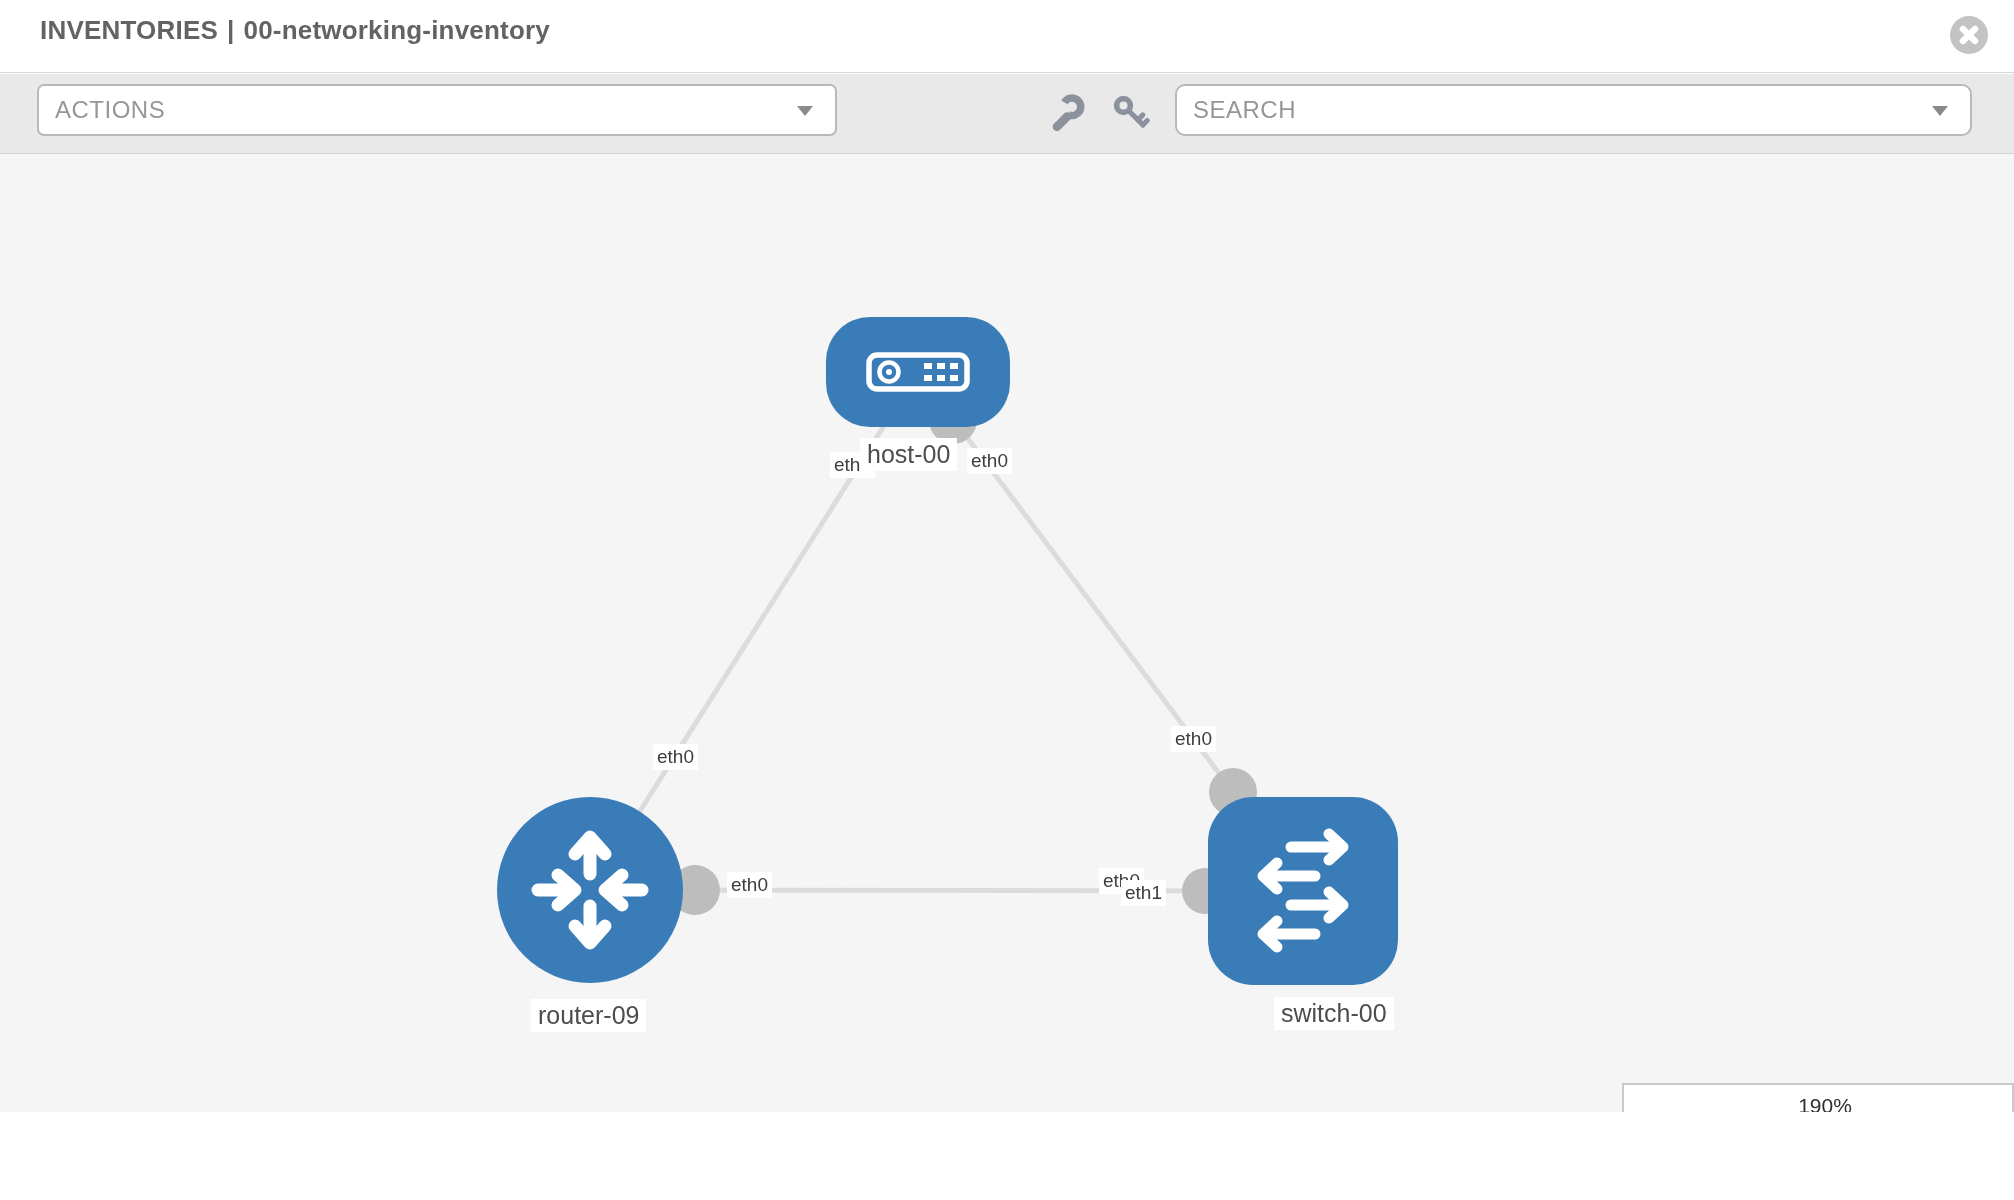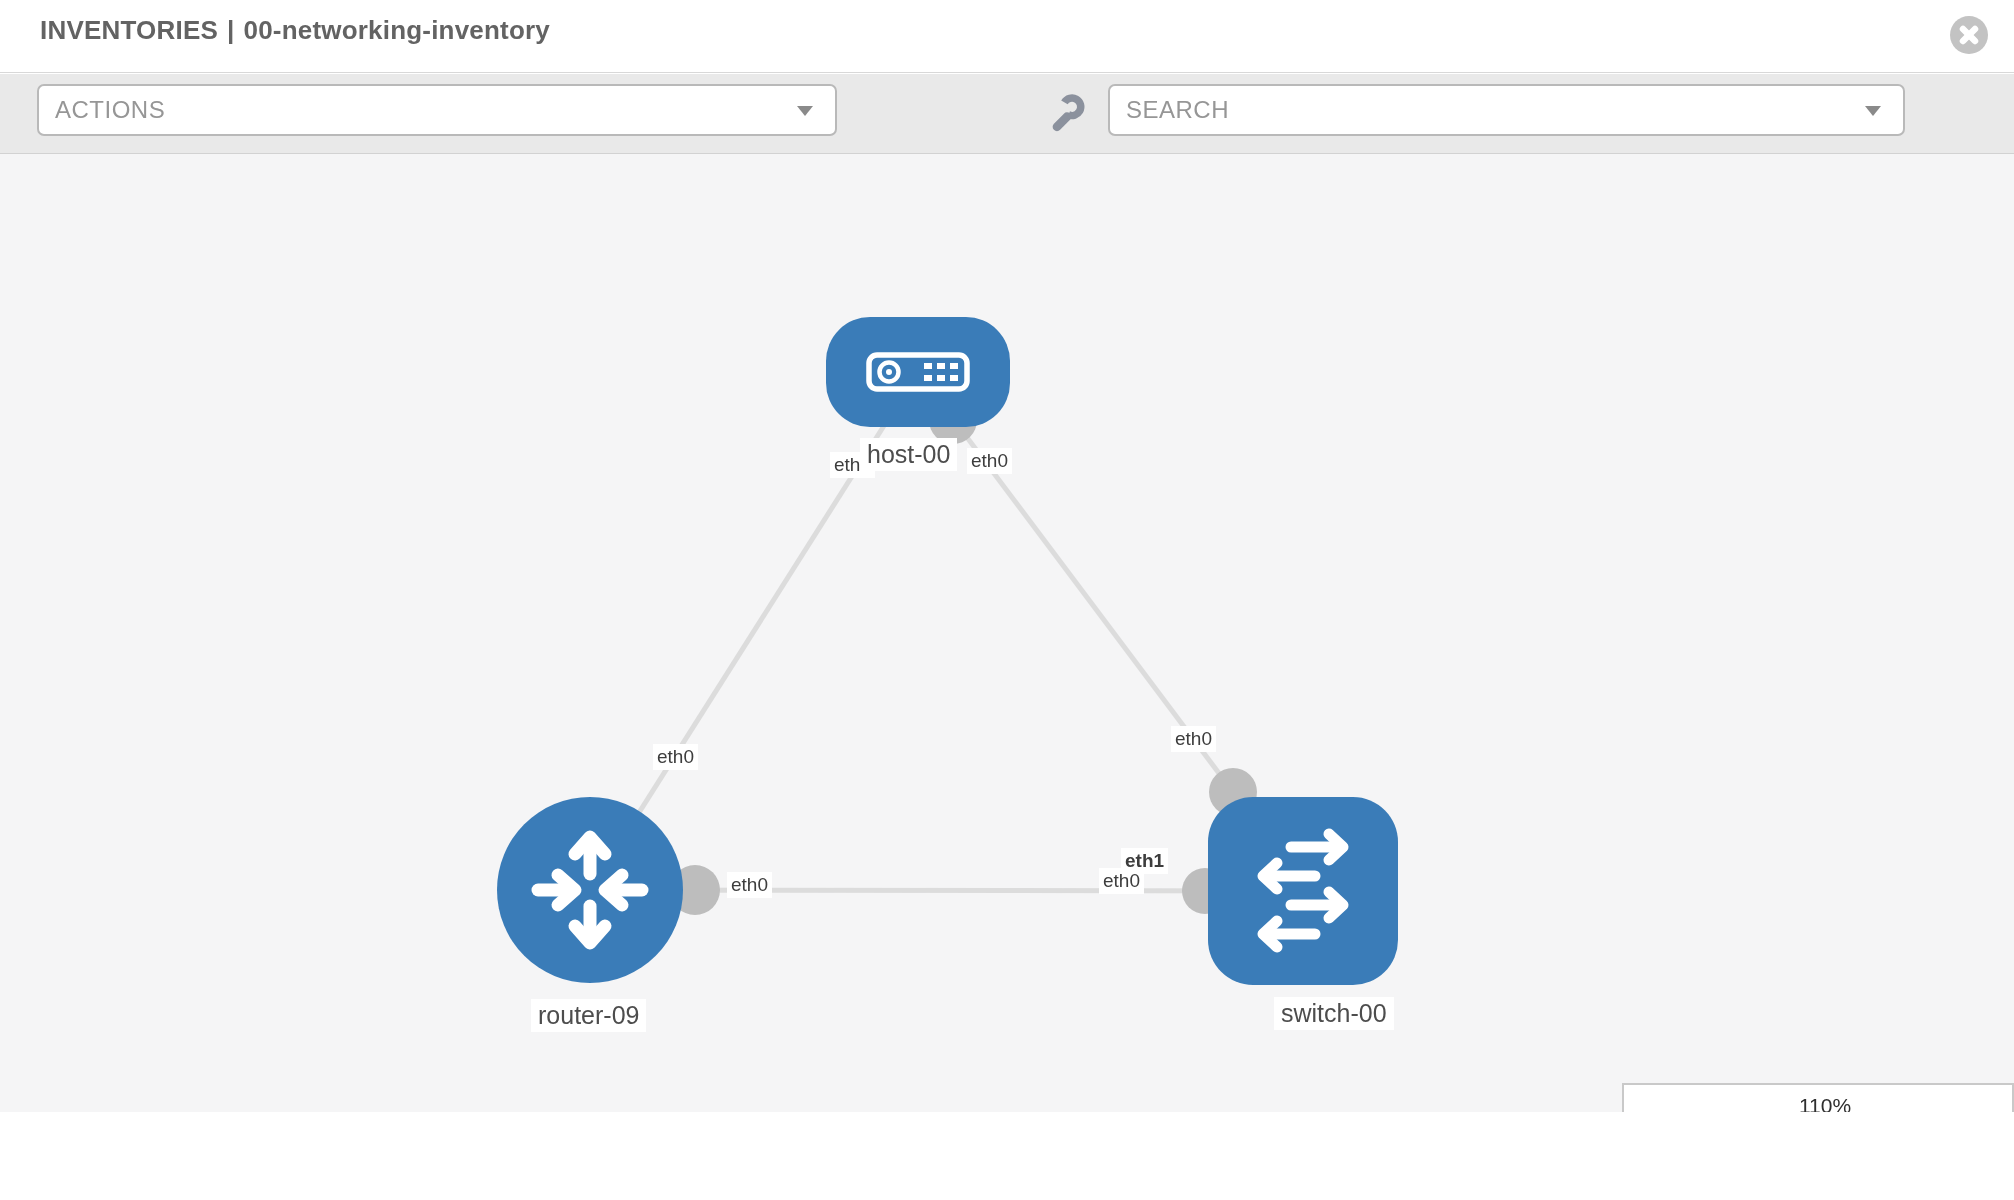--- a/index.html
+++ b/index.html
@@ -18,21 +18,21 @@
   
   .toolbar{position:absolute;top:74px;left:0;width:2014px;height:80px;background:#e9e9e9;
            border-bottom:1px solid #d2d2d2;box-sizing:border-box;}
   .dropdown{position:absolute;top:10px;height:52px;background:#fff;border:2px solid #b9b9b9;
             border-radius:7px;box-sizing:border-box;display:flex;align-items:center;cursor:pointer;}
   .dropdown .dd-label{padding-left:16px;font-size:24px;color:#969696;letter-spacing:0.5px;}
   .caret{position:absolute;right:22px;top:20px;width:0;height:0;
          border-left:8px solid transparent;border-right:8px solid transparent;
          border-top:10px solid #8a8a8a;}
   .dd-actions{left:37px;width:800px;}
-  .dd-search{left:1108px;width:797px;}
+  .dd-search{left:1175px;width:797px;border-radius:10px;}
   .tool-btn{position:absolute;top:14px;width:50px;height:50px;display:flex;align-items:center;
             justify-content:center;cursor:pointer;}
   .tool-btn.wrench{left:1042px;}
   .tool-btn.key{left:1106px;}
 
   
   .canvas{position:absolute;top:154px;left:0;width:2014px;height:1046px;background:#f5f5f6;overflow:hidden;}
   .canvas svg.topology{position:absolute;top:0;left:0;}
 
   
@@ -155,28 +155,28 @@
         </g>
       </g>
     </svg>
 
     <div class="lbl lbl-if" style="left:830px;top:298px;">eth0</div>
     <div class="lbl lbl-if" style="left:967px;top:294px;">eth0</div>
     <div class="lbl lbl-if" style="left:653px;top:590px;">eth0</div>
     <div class="lbl lbl-if" style="left:1171px;top:572px;">eth0</div>
     <div class="lbl lbl-if" style="left:727px;top:718px;">eth0</div>
     <div class="lbl lbl-if" style="left:1099px;top:714px;">eth0</div>
-    <div class="lbl lbl-if" style="left:1121px;top:694px;font-weight:bold;">eth1</div>
+    <div class="lbl lbl-if" style="left:1121px;top:726px;">eth1</div>
 
     <div class="lbl lbl-node" style="left:860px;top:284px;text-align:right;">host-00</div>
     <div class="lbl lbl-node" style="left:531px;top:845px;">router-09</div>
     <div class="lbl lbl-node" style="left:1243px;top:843px;margin-left:31px;">switch-00</div>
 
     <div class="zoom-panel">
-      <div class="zoom-pct">110%</div>
+      <div class="zoom-pct">190%</div>
       <div class="zoom-minus">−</div>
       <div class="zoom-track">
         <div class="zoom-thumb"></div>
       </div>
       <div class="zoom-plus">+</div>
     </div>
 
   </div>
 </div>
 

